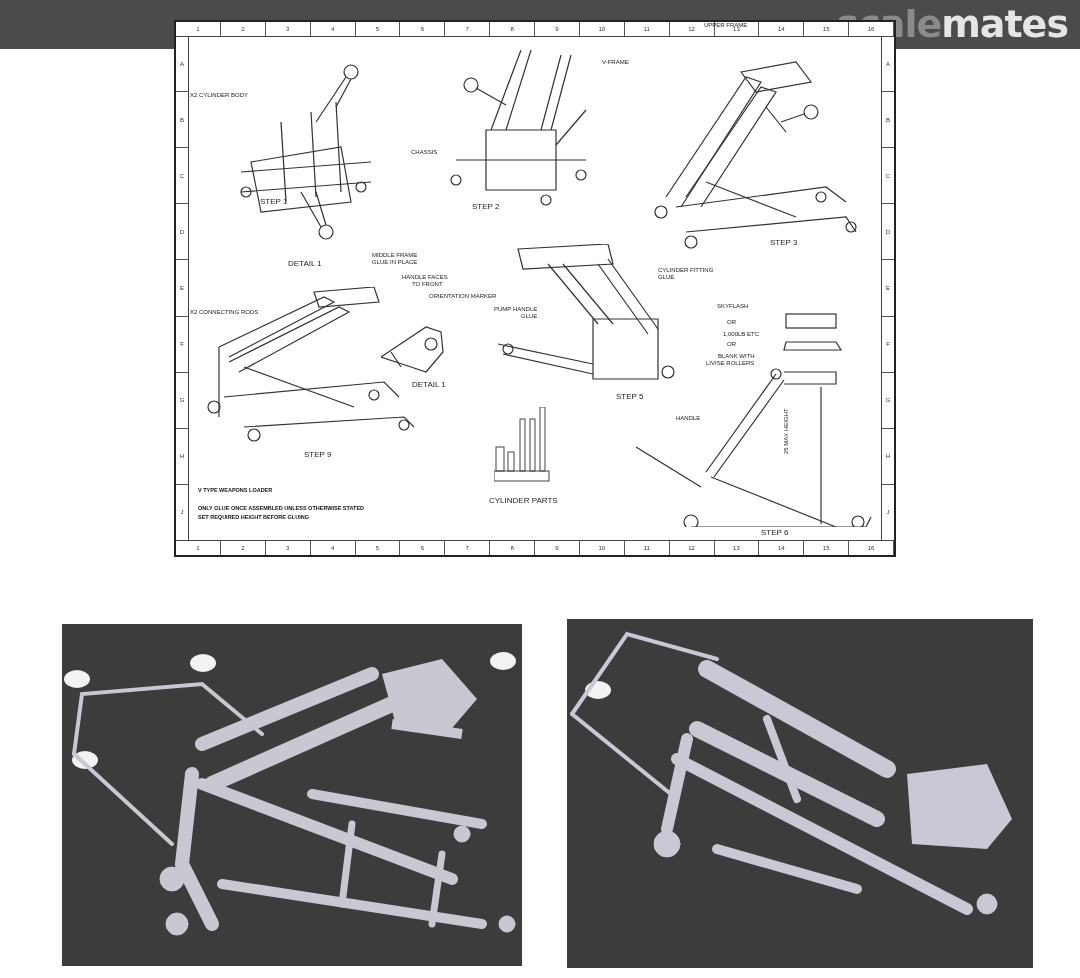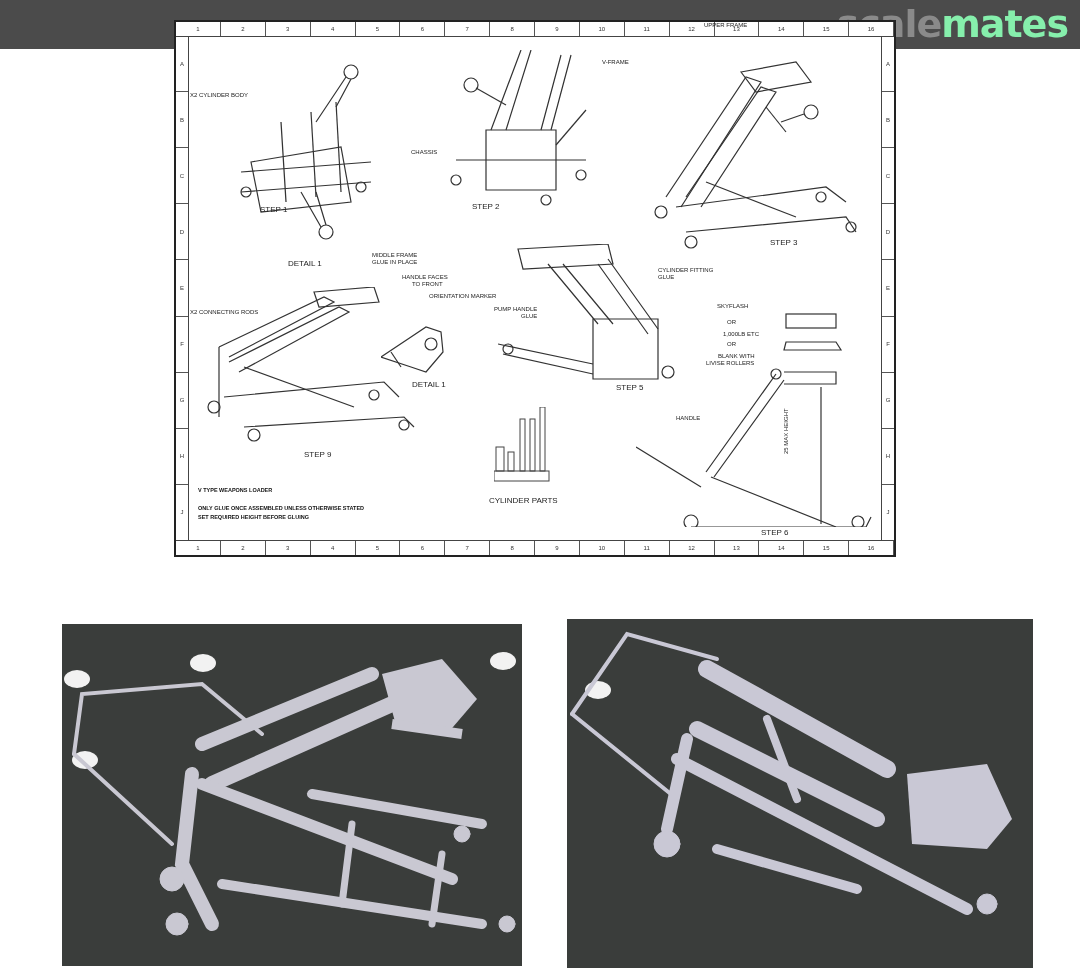--- a/index.html
+++ b/index.html
@@ -1,20 +1,20 @@
 <!DOCTYPE html>
 <html><head>
 <meta charset="utf-8">
 <style>
   html,body{margin:0;padding:0;}
   body{width:1080px;height:978px;background:#ffffff;position:relative;overflow:hidden;font-family:"Liberation Sans",sans-serif;}
   .topbar{position:absolute;left:0;top:0;width:1080px;height:49px;background:#4b4b4b;}
   .logo{position:absolute;right:12px;top:2px;font-family:"DejaVu Sans",sans-serif;font-weight:bold;font-size:38px;letter-spacing:-1px;line-height:44px;}
   .logo .a{color:#8a8a8a;}
-  .logo .b{color:#86efac;}
+  .logo .b{color:#e5e5e5;}
   .sheet{position:absolute;left:174px;top:20px;width:722px;height:537px;background:#fff;border:2px solid #222;box-sizing:border-box;}
   .ruler-top{position:absolute;left:0;top:0;right:0;height:14px;border-bottom:1px solid #444;display:flex;}
   .ruler-bottom{position:absolute;left:0;bottom:0;right:0;height:14px;border-top:1px solid #444;display:flex;}
   .ruler-top span,.ruler-bottom span{flex:1;border-right:1px solid #555;font-size:6px;color:#333;text-align:center;line-height:14px;}
   .ruler-left,.ruler-right{position:absolute;top:14px;bottom:14px;width:12px;display:flex;flex-direction:column;}
   .ruler-left{left:0;border-right:1px solid #444;}
   .ruler-right{right:0;border-left:1px solid #444;}
   .ruler-left span,.ruler-right span{flex:1;border-bottom:1px solid #555;font-size:6px;color:#333;display:flex;align-items:center;justify-content:center;}
   .lbl{position:absolute;font-size:6px;color:#222;white-space:nowrap;text-transform:uppercase;}
   .step{position:absolute;font-size:8px;color:#222;white-space:nowrap;}
@@ -103,21 +103,21 @@
       <circle cx="15" cy="130" r="5"></circle>
         <circle cx="130" cy="125" r="5"></circle>
       <circle cx="120" cy="10" r="7"></circle>
         <circle cx="95" cy="170" r="7"></circle>
       <path d="M115 15 L85 60 M120 17 L105 45"></path>
         <path d="M90 165 L70 130 M95 163 L85 130"></path>
     </g>
   </svg>
   <div class="lbl" style="left:14px;top:70px">x2 CYLINDER BODY</div>
   <div class="lbl" style="left:235px;top:127px">CHASSIS</div>
-  <div class="step" style="left:84px;top:183px">STEP 1</div>
+  <div class="step" style="left:84px;top:175px">STEP 1</div>
 
   <svg class="draw" style="left:270px;top:28px" width="150" height="160" viewBox="0 0 150 160">
     <g fill="none" stroke="#333" stroke-width="1.2">
       <path d="M40 140 L40 80 L110 80 L110 140 Z"></path>
       <path d="M45 80 L75 0 M60 80 L85 0"></path>
         <path d="M95 80 L115 5 M105 80 L125 5"></path>
       <path d="M110 95 L140 60"></path>
         <path d="M10 110 L140 110"></path>
       <circle cx="10" cy="130" r="5"></circle>
         <circle cx="100" cy="150" r="5"></circle>
@@ -191,21 +191,21 @@
       <path d="M0 100 L95 120"></path>
         <path d="M5 110 L95 130"></path>
       <circle cx="170" cy="128" r="6"></circle>
         <circle cx="10" cy="105" r="5"></circle>
     </g>
   </svg>
   <div class="lbl" style="left:318px;top:284px">PUMP HANDLE</div>
   <div class="lbl" style="left:345px;top:291px">GLUE</div>
   <div class="lbl" style="left:482px;top:245px">CYLINDER FITTING</div>
   <div class="lbl" style="left:482px;top:252px">GLUE</div>
-  <div class="step" style="left:440px;top:361px">STEP 5</div>
+  <div class="step" style="left:440px;top:370px">STEP 5</div>
 
   <svg class="draw" style="left:318px;top:385px" width="60" height="75" viewBox="0 0 60 75">
     <g fill="none" stroke="#444" stroke-width="1">
       <rect x="2" y="40" width="8" height="24"></rect>
         <rect x="14" y="45" width="6" height="19"></rect>
       <rect x="26" y="12" width="5" height="52"></rect>
         <rect x="36" y="12" width="5" height="52"></rect>
       <rect x="46" y="0" width="5" height="64"></rect>
       <rect x="0" y="64" width="55" height="10"></rect>
     </g>

